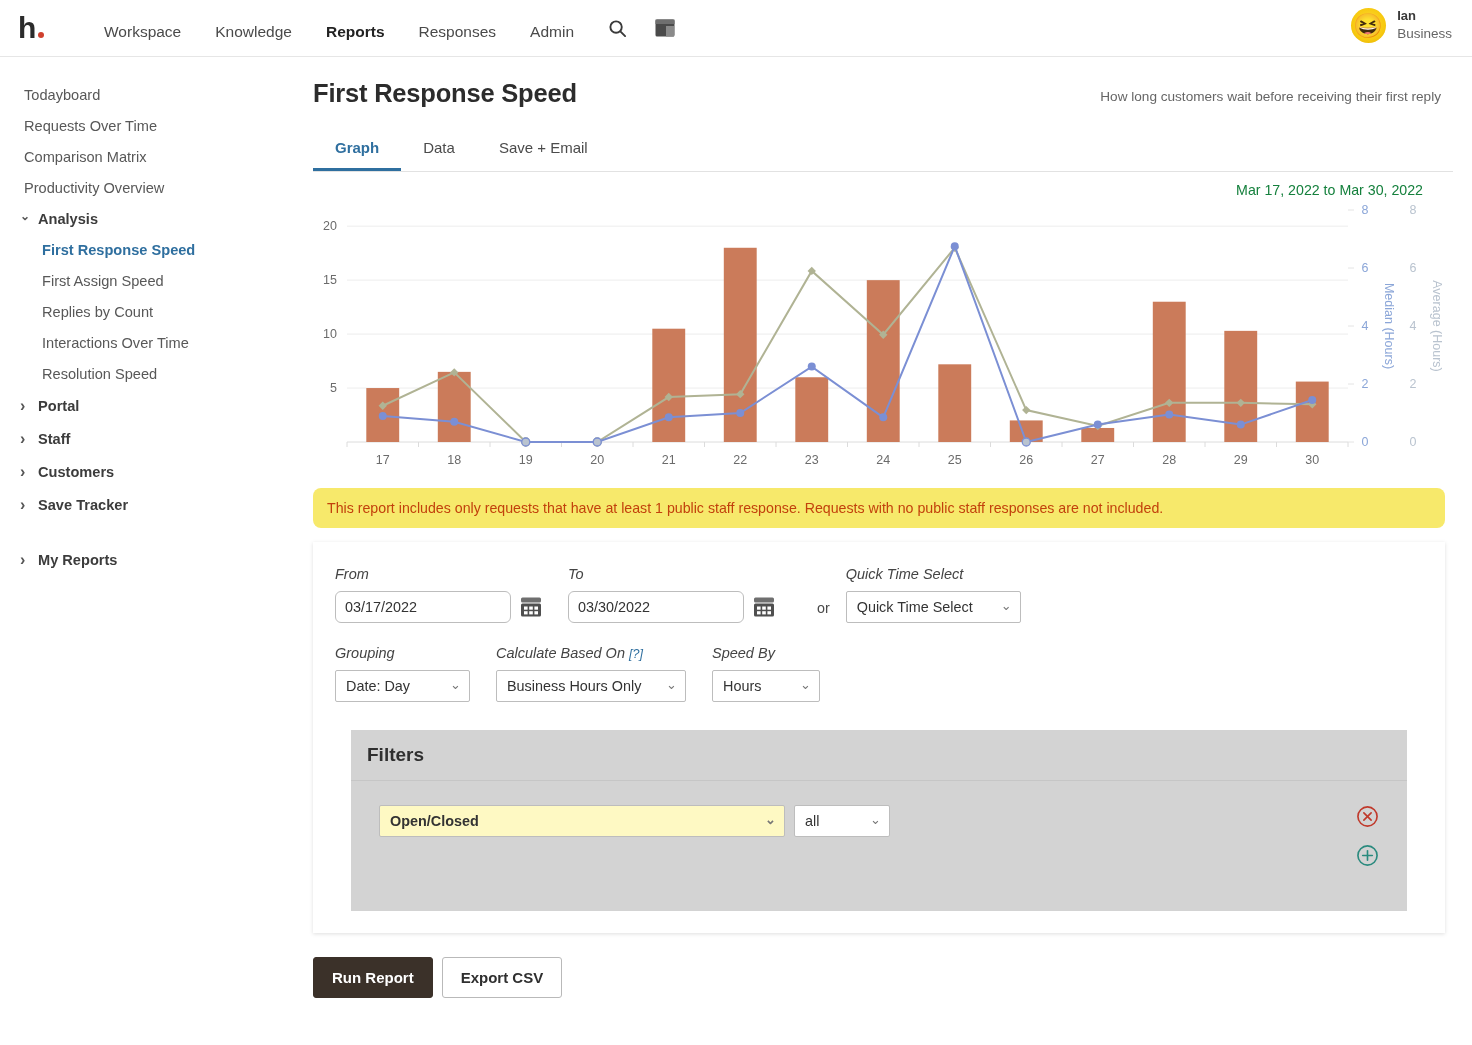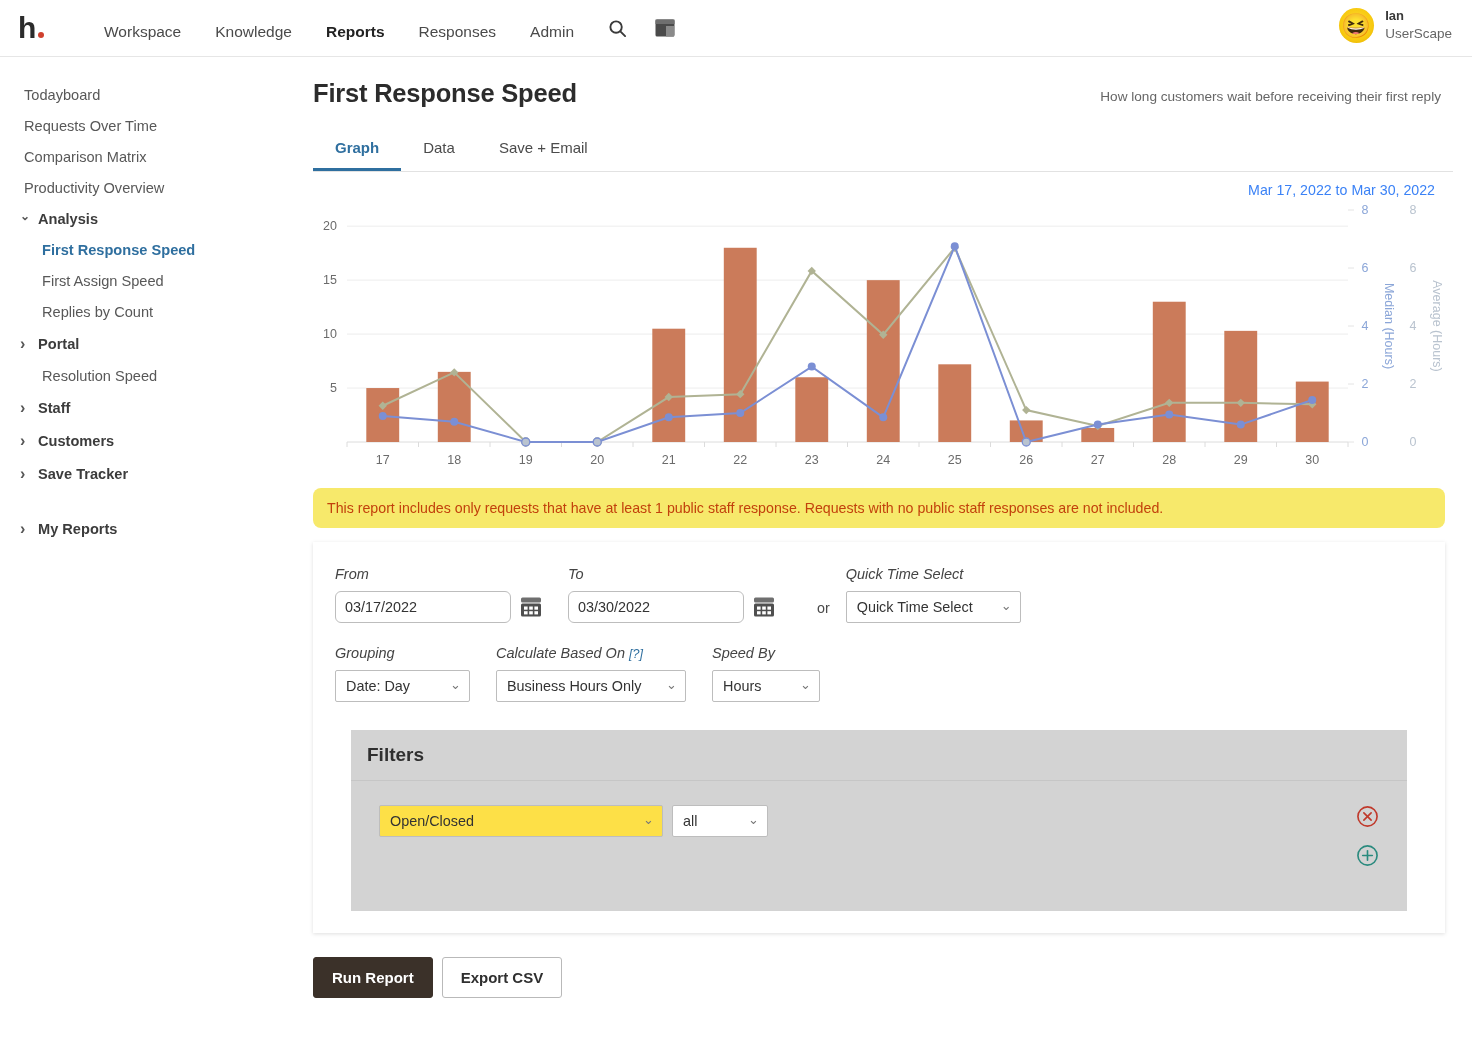--- a/index.html
+++ b/index.html
@@ -65,22 +65,22 @@
   .page-title { font-size: 25.5px; font-weight: 700; color: #2c2c2c; letter-spacing: -0.2px; }
   .page-sub { margin-left: auto; font-size: 13.6px; color: #666; padding-bottom: 4px; }
 
   .tabs { display: flex; gap: 0; margin: 22px 0 0 8px; border-bottom: 1px solid #e2e2e2; width: calc(100% - 8px); }
   .tab { padding: 9px 22px 12px 22px; font-size: 15px; color: #4b4b4b; cursor: pointer; }
   .tab.active { color: #2f6f9f; font-weight: 700; border-bottom: 3px solid #2f6f9f; }
 
   
   .chart-card { position: relative; margin: 0 0 0 8px; height: 310px; }
   .chart-range {
-    position: absolute; right: 18px; top: 10px;
-    font-size: 14.2px; color: #3b82f6;
+    position: absolute; right: 30px; top: 10px;
+    font-size: 14.2px; color: #15803d;
   }
   .chart-svg { display: block; }
 
   
   .notice {
     margin: 6px 8px 0 8px;
     background: #f7e96b; border-radius: 8px;
     padding: 12px 14px; font-size: 14.2px; color: #c2410c;
   }
 
@@ -114,21 +114,21 @@
   .sel.grouping { width: 135px; }
   .sel.calcbase { width: 190px; }
   .sel.speedby { width: 108px; }
 
   .row2 { margin-top: 22px; }
 
   
   .filters { margin: 28px 16px 0 16px; background: #d3d3d3; }
   .filters-head { padding: 14px 16px; font-size: 19px; font-weight: 700; color: #2f2f2f; border-bottom: 1px solid #c6c6c6; }
   .filters-body { padding: 24px 16px 22px 28px; display: flex; align-items: flex-start; min-height: 130px; }
-  .sel.filter-key { width: 284px; background: #fde047; }
+  .sel.filter-key { width: 406px; background: #fef9c3; font-weight: bold; }
   .sel.filter-val { width: 96px; background: #fff; margin-left: 9px; }
   .filter-actions { margin-left: auto; display: flex; flex-direction: column; gap: 16px; align-items: center; padding-right: 12px; }
   .circ-btn { cursor: pointer; display: flex; }
 
   
   .btn-row { display: flex; gap: 9px; margin: 24px 0 0 8px; }
   .btn {
     font-size: 15px; font-weight: 700; border-radius: 3px;
     padding: 11px 18px; cursor: pointer; font-family: "Liberation Sans", sans-serif;
   }
@@ -167,21 +167,21 @@
       </svg>
     </span>
   </div>
 
   <div class="user-block">
     <span class="avatar">
       <span>😆</span>
     </span>
     <span class="user-text">
       <div class="user-name">Ian</div>
-      <div class="user-org">UserScape</div>
+      <div class="user-org">Business</div>
     </span>
   </div>
 </div>
 
 <div class="body-wrap">
 
   <div class="sidebar">
     <div class="side-item">
         <span>Todayboard</span>
       </div>
@@ -201,28 +201,31 @@
     </div>
     <div class="side-item sub current">
         <span>First Response Speed</span>
       </div>
     <div class="side-item sub">
         <span>First Assign Speed</span>
       </div>
     <div class="side-item sub">
         <span>Replies by Count</span>
       </div>
+    <div class="side-item sub">
+        <span>Interactions Over Time</span>
+      </div>
+    <div class="side-item sub">
+        <span>Resolution Speed</span>
+      </div>
+
     <div class="side-item group">
       <span class="caret right"></span>
       <span>Portal</span>
     </div>
-
-    <div class="side-item sub">
-        <span>Resolution Speed</span>
-      </div>
     <div class="side-item group">
       <span class="caret right"></span>
       <span>Staff</span>
     </div>
     <div class="side-item group">
       <span class="caret right"></span>
       <span>Customers</span>
     </div>
     <div class="side-item group">
       <span class="caret right"></span>

